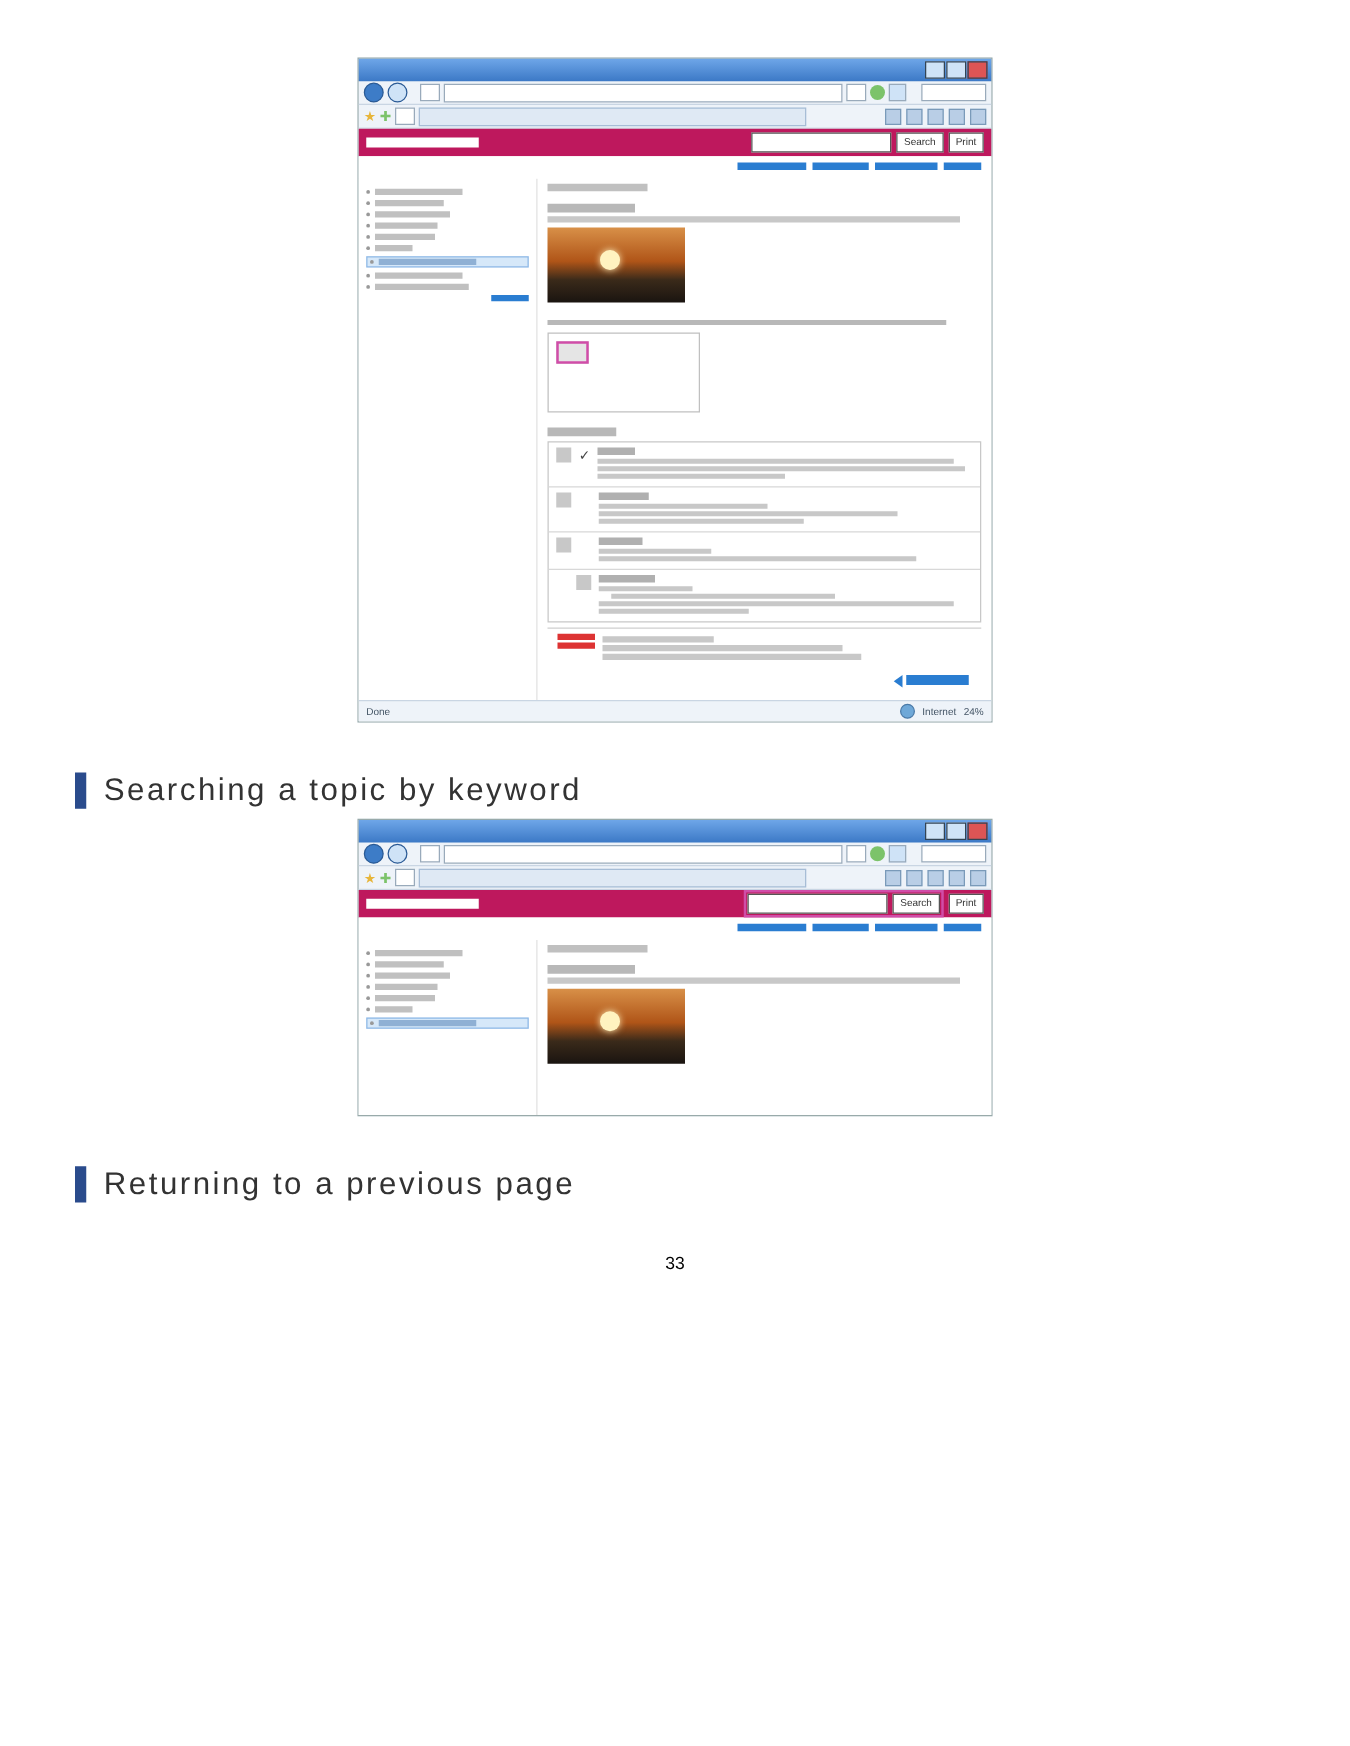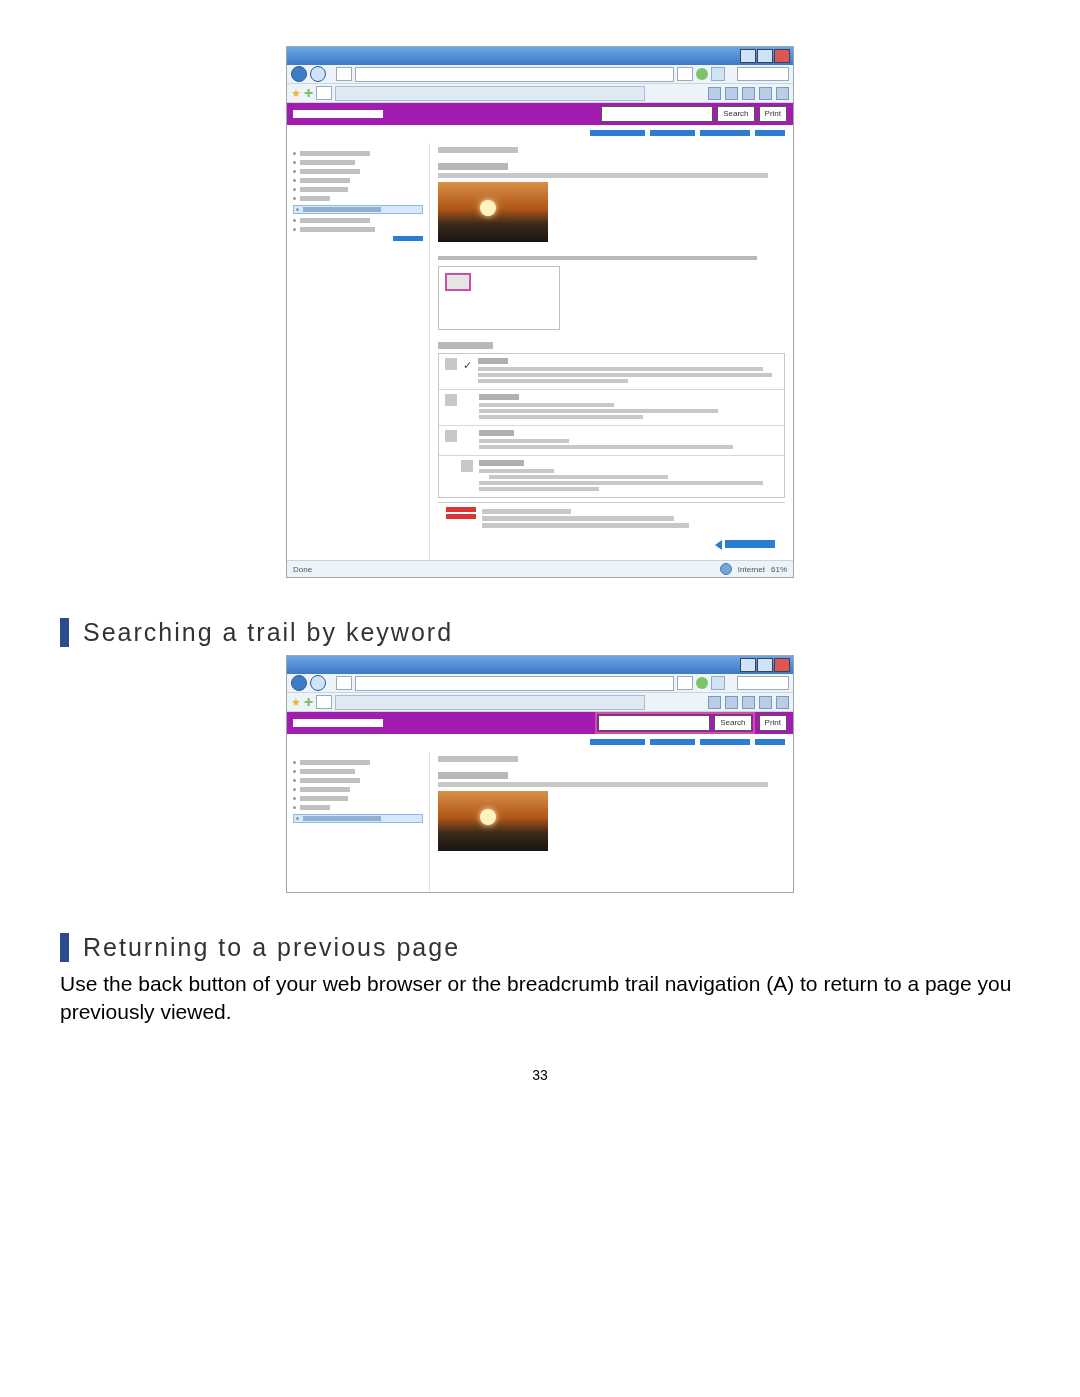--- a/index.html
+++ b/index.html
@@ -126,21 +126,21 @@
     align-items: center;
   }
   .ti { width: 11px; height: 11px; background: #b9cee6; border: 1px solid #7a9ab9; }
 
   .page-body {
     background: #fff;
     border-top: 1px solid #c9d5e3;
     padding: 0;
   }
   .black-bar {
-    background: #a21caf;
+    background: #be185d;
     height: 22px;
     display: flex;
     align-items: center;
     justify-content: space-between;
     padding: 0 6px;
   }
   .left-logo { width: 90px; height: 8px; background: #fff; }
   .search-wrap { display: flex; align-items: center; gap: 4px; }
   .search-field {
     width: 110px; height: 14px;
@@ -436,28 +436,28 @@
           <div class="tri"></div>
           <div class="side-link"></div>
         </div>
       </div>
     </div>
     <div class="status-bar">
       <span>Done</span>
       <div class="status-right">
         <div class="earth"></div>
         <span>Internet</span>
-        <span>61%</span>
+        <span>24%</span>
       </div>
     </div>
   </div>
 </div>
 
 
-<h2 class="section">Searching a trail by keyword</h2>
+<h2 class="section">Searching a topic by keyword</h2>
 
 <div class="screenshot short">
   <div class="titlebar">
     <div class="win-btns">
       <div class="win-btn"></div>
       <div class="win-btn"></div>
       <div class="win-btn close"></div>
     </div>
   </div>
   <div class="toolbar1">
@@ -539,17 +539,16 @@
         <div class="m-long" style="width:95%"></div>
         <div class="sunset">
               <div class="sun"></div>
             </div>
       </div>
     </div>
   </div>
 </div>
 
 <h2 class="section">Returning to a previous page</h2>
-<p class="body">Use the back button of your web browser or the breadcrumb trail navigation (A) to return to a page you previously viewed.</p>
 
 <div class="page-num">33</div>
 
 </div>
 
 </body></html>

